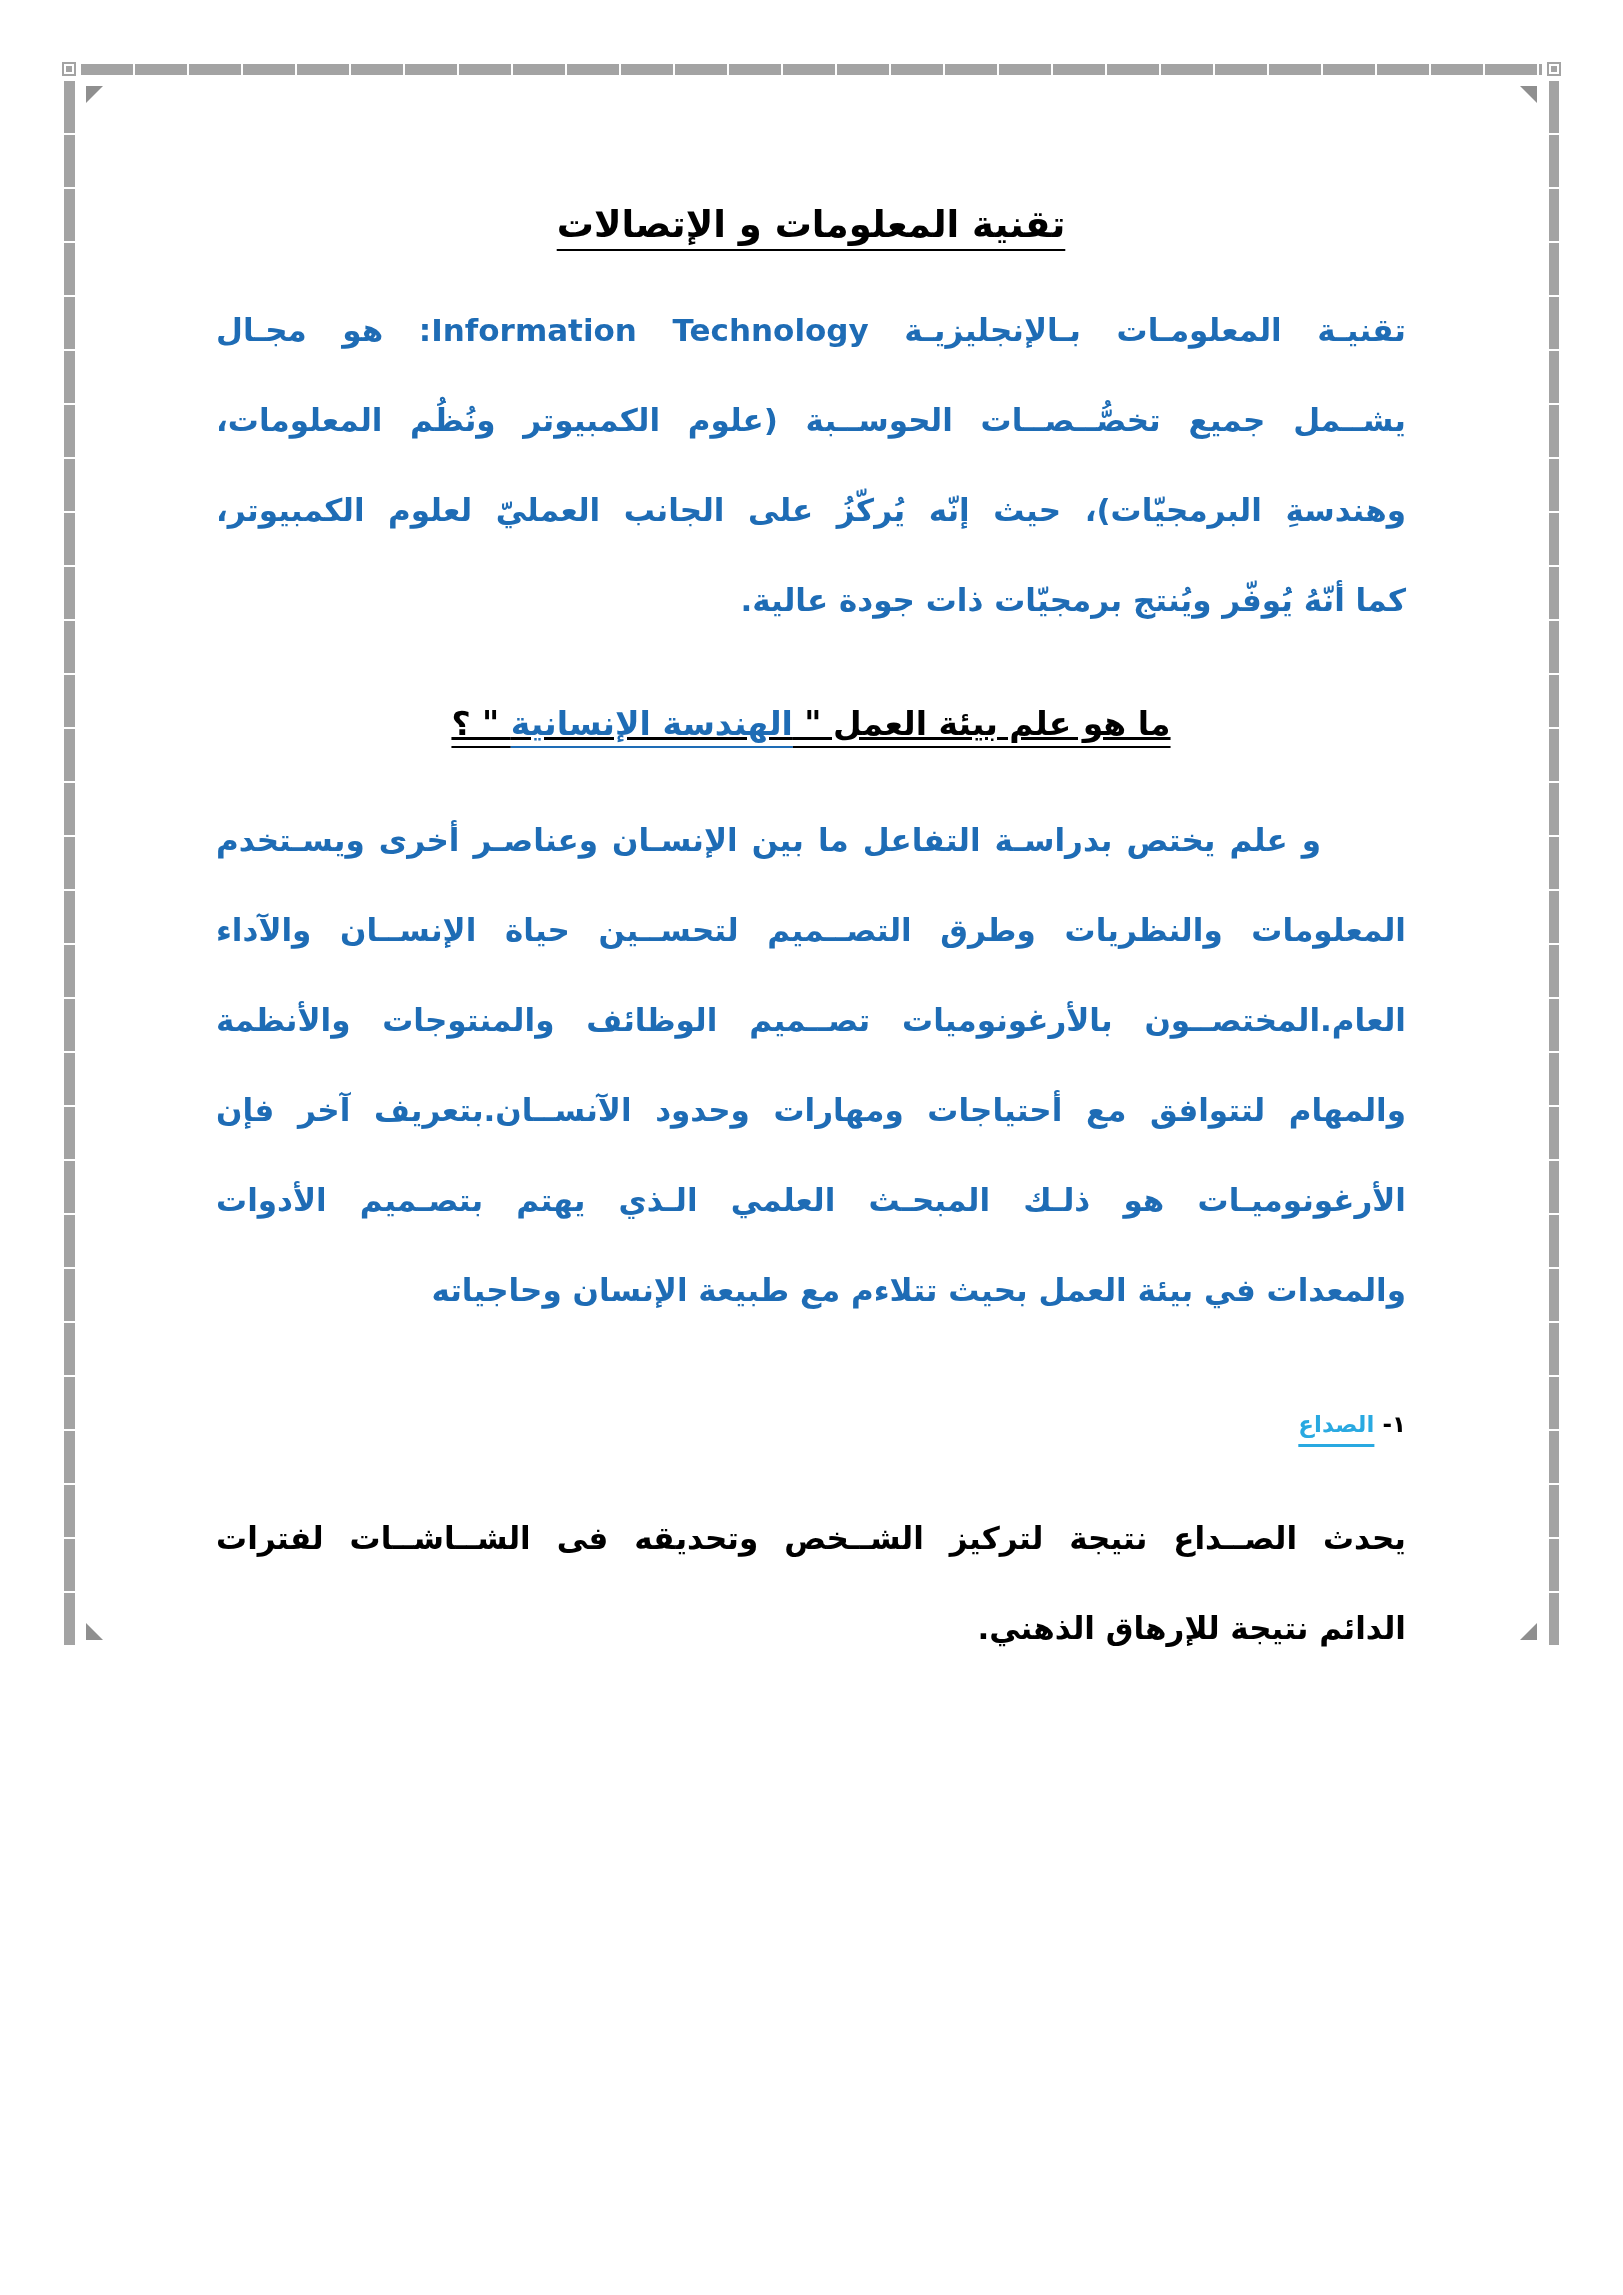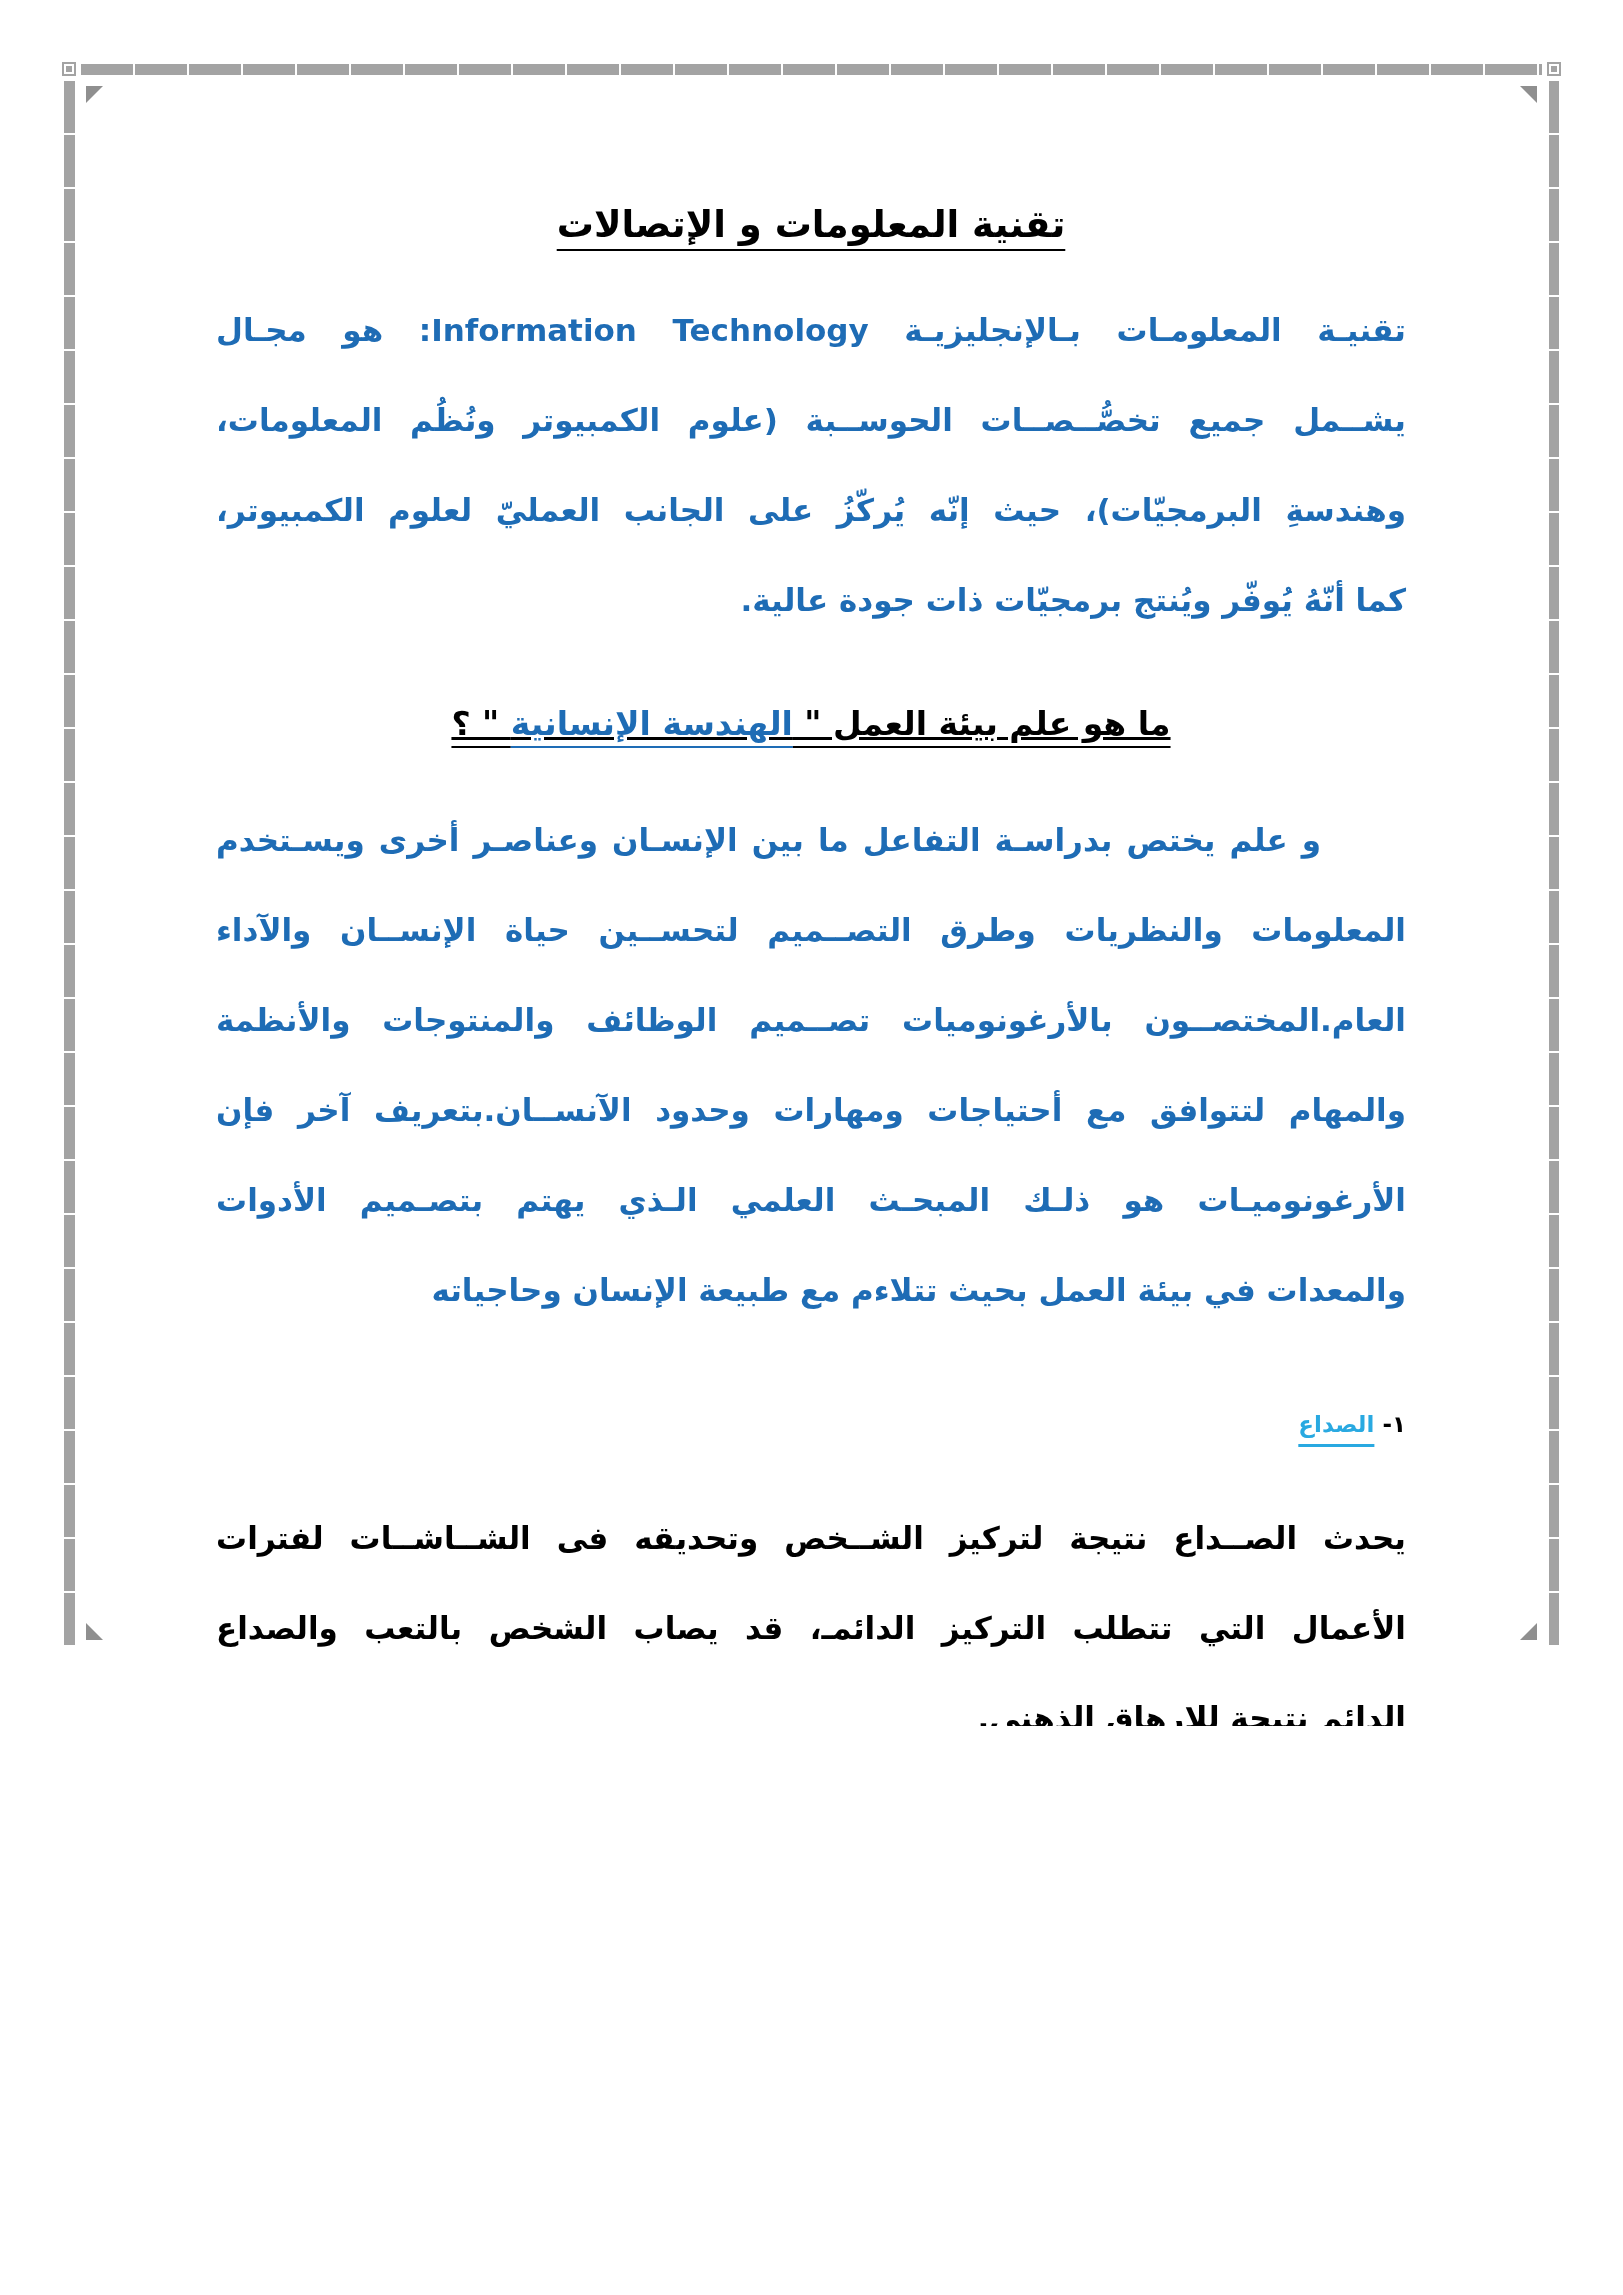--- a/index.html
+++ b/index.html
@@ -161,21 +161,20 @@
       <div class="line">والمعدات في بيئة العمل بحيث تتلاءم مع طبيعة الإنسان وحاجياته</div>
     </div>
 
 
     <div class="h-item" dir="rtl" style="text-align:right;">
       <span class="num">١- </span><span class="lbl">الصداع</span>
     </div>
 
     <div class="para p-headache black">
       <div class="line just">يحدث الصــداع نتيجة لتركيز الشــخص وتحديقه فى الشــاشــات لفترات</div>
-      <div class="line just">الأعمال التي تتطلب التركيز الدائمـ، قد يصاب الشخص بالتعب والصداع</div>
       <div class="line">الدائم نتيجة للإرهاق الذهني.</div>
     </div>
 
   </div>
 
   <div class="pagenum-block">
     <div class="pn-rule pn-rule-top"></div>
     <div class="pn-value">20</div>
     <div class="pn-rule pn-rule-bottom"></div>
   </div>

